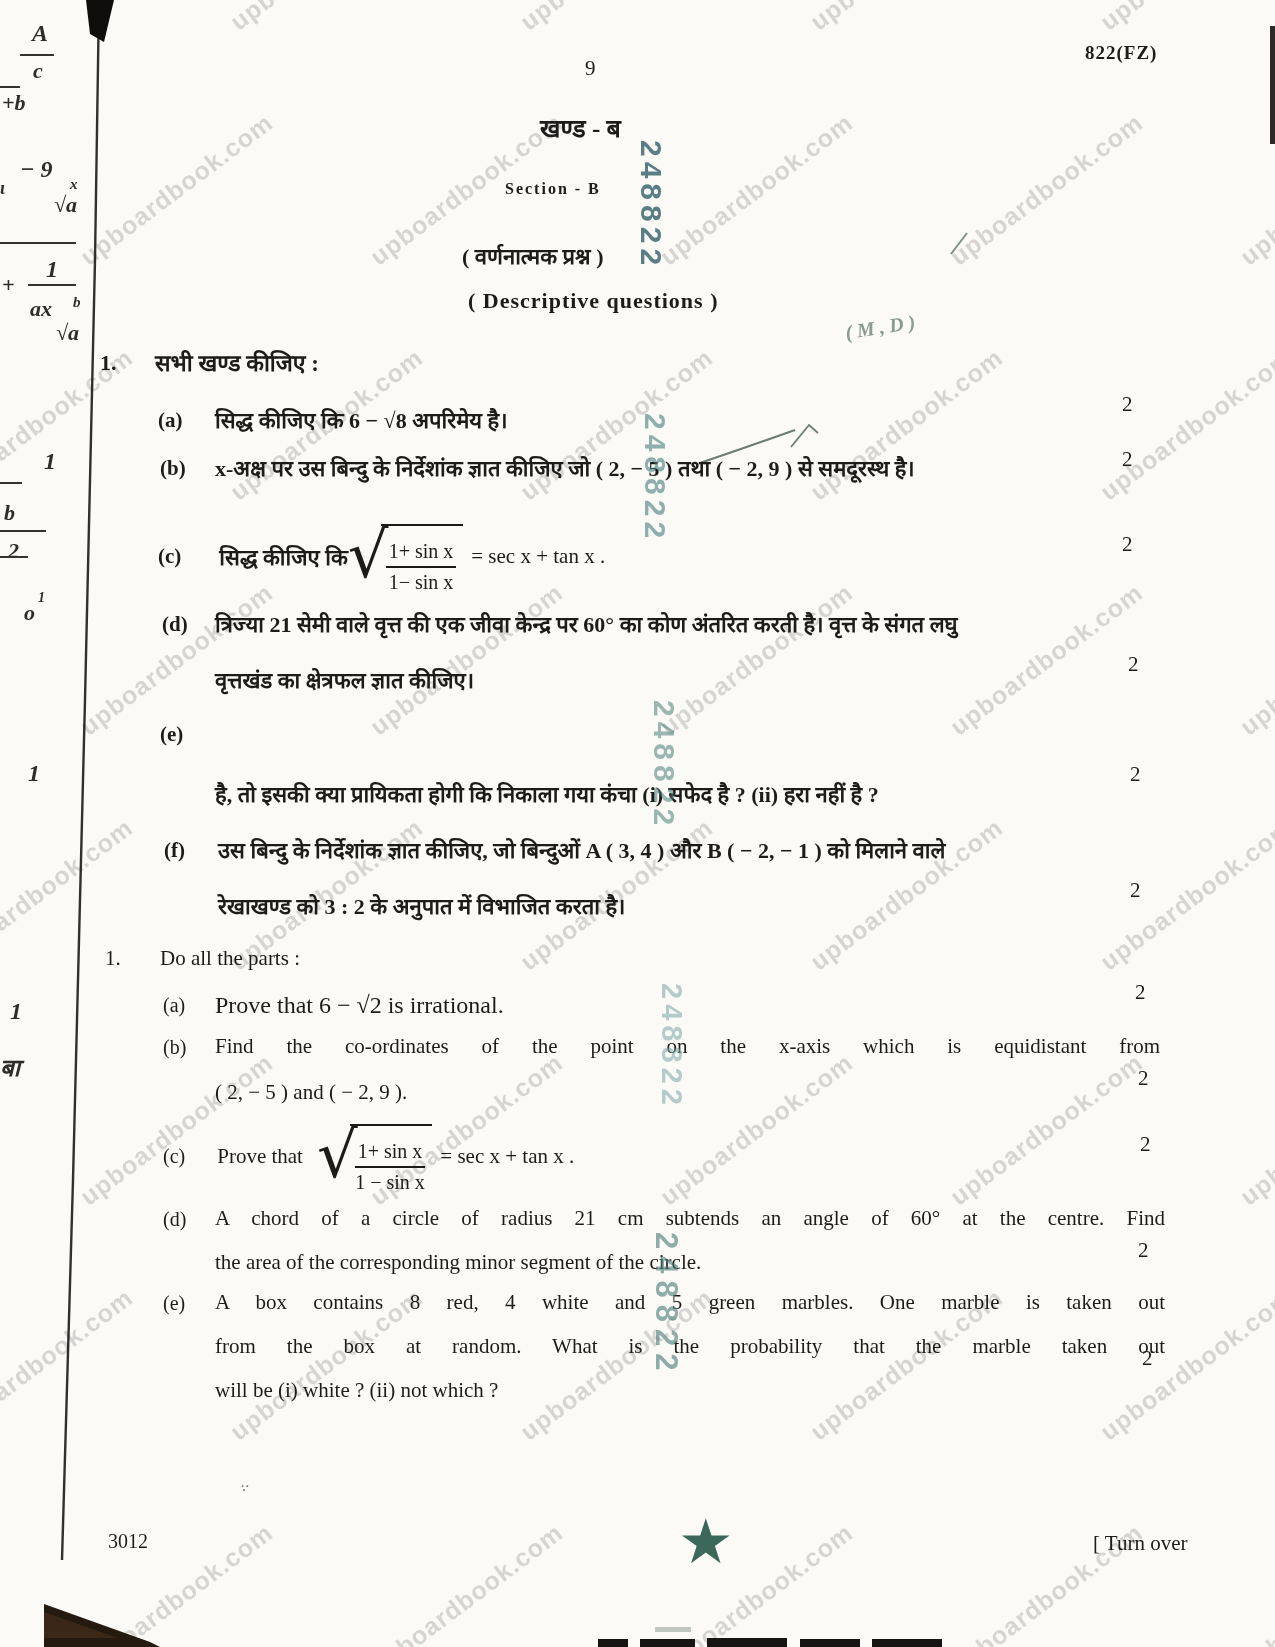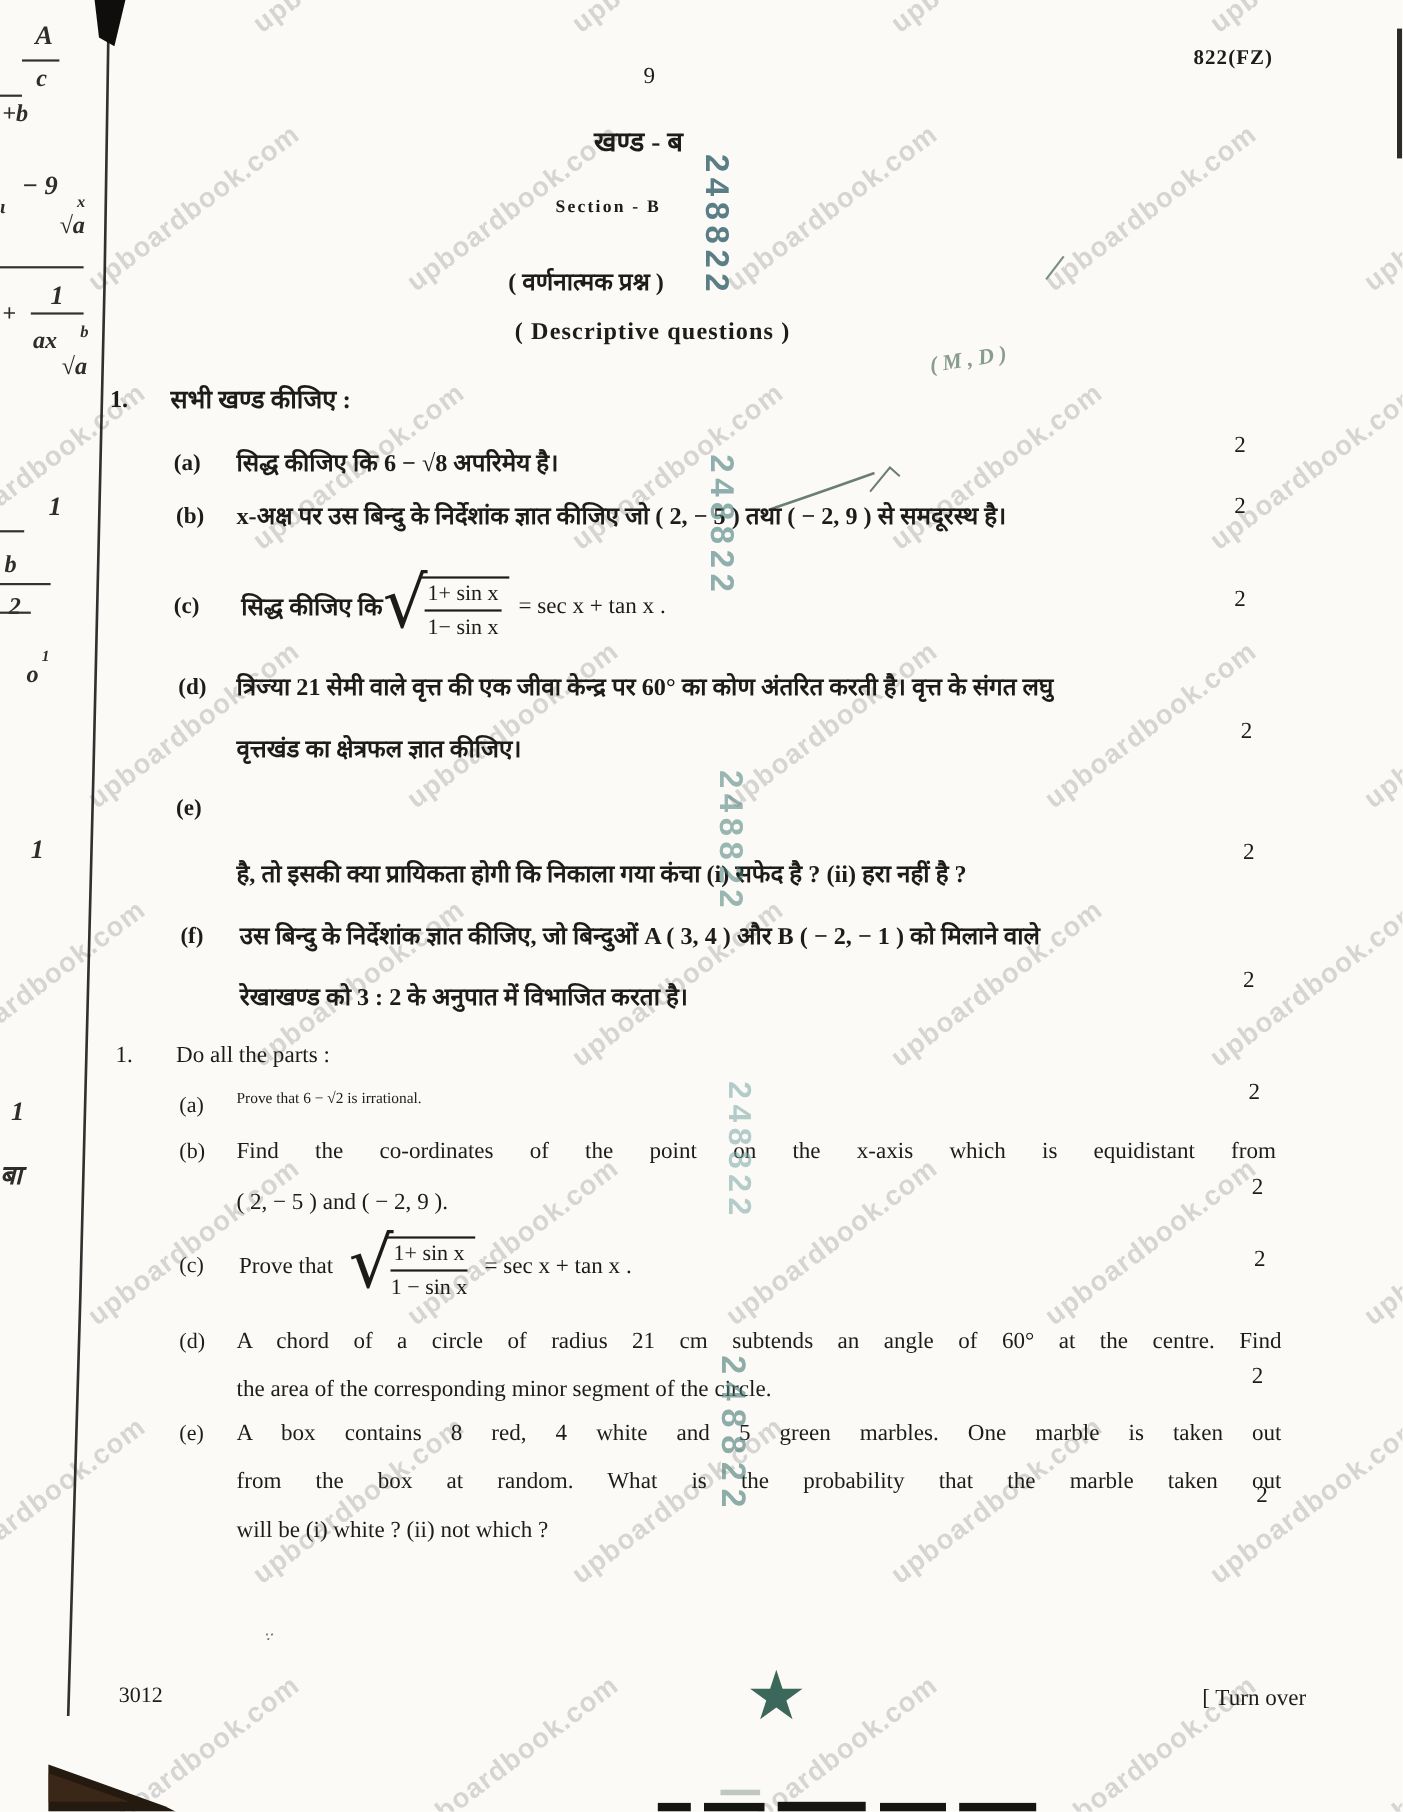--- a/index.html
+++ b/index.html
@@ -19,21 +19,21 @@
   .t{position:absolute;white-space:nowrap;color:#1d1c1a;}
   .b{font-weight:700;}
   .hi{font-weight:600;}
   .just{white-space:normal;text-align:justify;text-align-last:justify;
         overflow:hidden;height:32px;}
   .mark{position:absolute;font-size:21px;color:#1d1c1a;}
   .eqrow{position:absolute;display:flex;align-items:center;}
   .root{display:inline-flex;align-items:center;}
   .rad{font-size:64px;line-height:0.8;font-weight:400;margin-right:-8px;
        font-family:"DejaVu Sans",sans-serif;color:#1c1b19;}
-  .rbar{border-top:2.5px solid #1c1b19;padding:2px 7px 0 5px;margin-top:6px;}
+  .rbar{border-top:2.5px solid #1c1b19;padding:14px 7px 0 5px;margin-top:6px;}
   .fr{display:inline-block;text-align:center;font-size:20px;}
   .num{display:block;border-bottom:2px solid #1c1b19;padding:0 3px 3px;}
   .den{display:block;padding-top:3px;}
   
   .stamp{position:absolute;z-index:4;writing-mode:vertical-rl;text-orientation:mixed;
          font-family:"Liberation Sans",sans-serif;font-weight:700;
          letter-spacing:5px;pointer-events:none;}
   
   .hand{font-style:italic;font-weight:600;color:#2f2d2b;z-index:3;}
   .mbar{position:absolute;height:0;border-top:2.5px solid #34322f;z-index:3;}
@@ -152,21 +152,21 @@
 
     <div class="t hi" style="left:164px;top:838px;font-size:21px">(f)</div>
     <div class="t hi" style="left:218px;top:834px;font-size:22px">उस बिन्दु के निर्देशांक ज्ञात कीजिए, जो बिन्दुओं A ( 3, 4 ) और B ( − 2, − 1 ) को मिलाने वाले</div>
     <div class="t hi" style="left:218px;top:890px;font-size:22px">रेखाखण्ड को 3 : 2 के अनुपात में विभाजित करता है।</div>
     <div class="mark" style="left:1130px;top:878px">2</div>
 
     <div class="t" style="left:105px;top:946px;font-size:21px">1.</div>
     <div class="t" style="left:160px;top:946px;font-size:21px">Do all the parts :</div>
 
     <div class="t" style="left:163px;top:994px;font-size:20px">(a)</div>
-    <div class="t" style="left:215px;top:992px;font-size:14px">Prove that 6 − √2 is irrational.</div>
+    <div class="t" style="left:215px;top:992px;font-size:24px">Prove that 6 − √2 is irrational.</div>
     <div class="mark" style="left:1135px;top:980px">2</div>
 
     <div class="t" style="left:163px;top:1036px;font-size:20px">(b)</div>
     <div class="t just" style="left:215px;top:1034px;width:945px;font-size:21px">Find the co-ordinates of the point on the x-axis which is equidistant from</div>
     <div class="t" style="left:215px;top:1080px;font-size:21px">( 2, − 5 ) and ( − 2, 9 ).</div>
     <div class="mark" style="left:1138px;top:1066px">2</div>
 
     <div class="eqrow" style="left:163px;top:1118px">
       <span style="font-size:20px;margin-right:32px">(c)</span>
       <span style="font-size:21px;margin-right:14px">Prove that</span>

